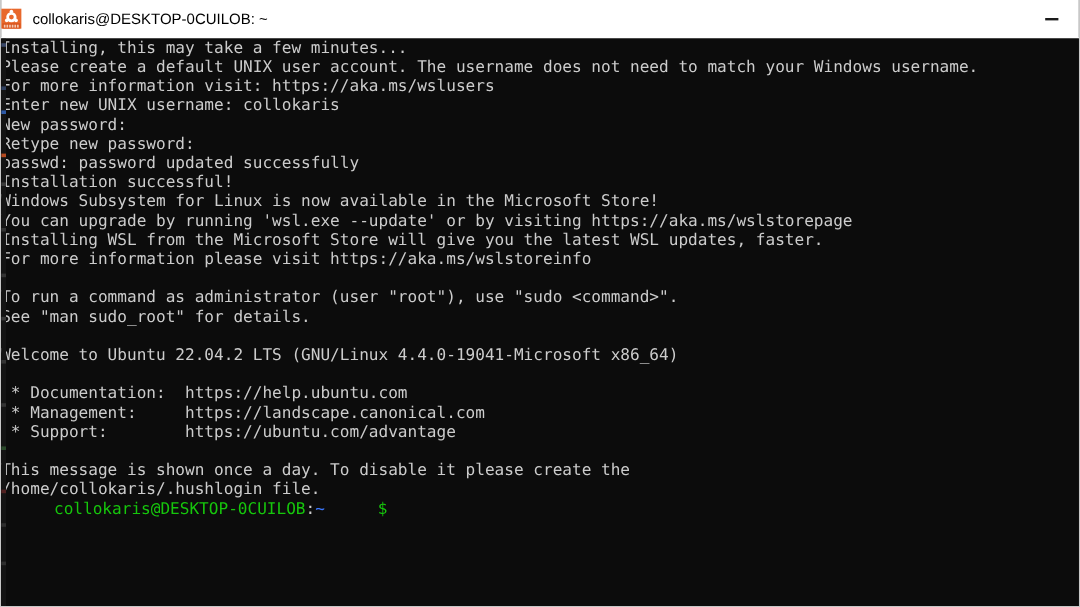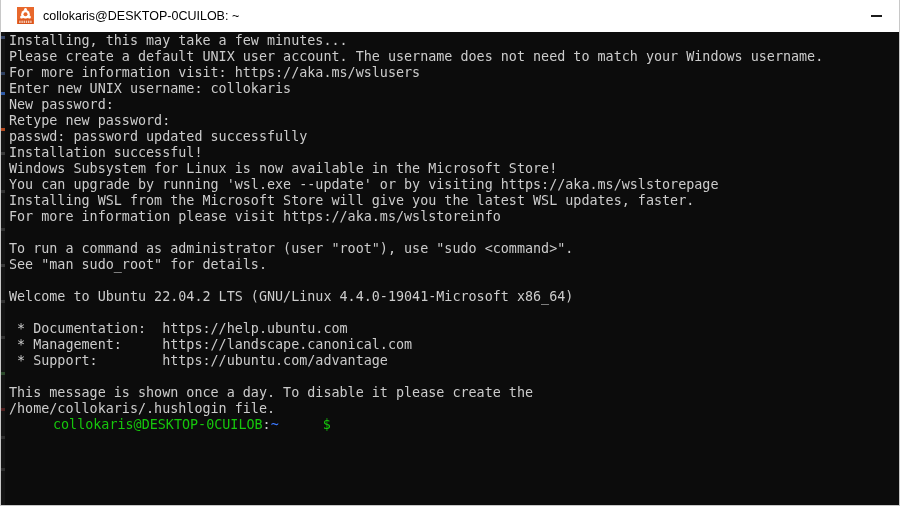--- a/index.html
+++ b/index.html
@@ -34,21 +34,21 @@
     height: 31px;
     background: #ffffff;
     display: flex;
     align-items: center;
     border-bottom: 1px solid #ffffff;
     user-select: none;
   }
   #titlebar-left {
     display: flex;
     align-items: center;
-    padding-left: 16px;
+    padding-left: 0;
     min-width: 0;
   }
   .app-icon {
     width: 17px;
     height: 17px;
     flex: 0 0 auto;
     position: relative;
     margin-right: 9px;
   }
   .app-icon svg { display: block; }
@@ -109,21 +109,21 @@
     width: 4px;
     height: 3px;
   }
 
   #terminal {
     position: absolute;
     left: 0;
     top: 0;
     right: 0;
     bottom: 0;
-    padding: 1px 0 0 8px;
+    padding: 1px 0 0 0;
     box-sizing: border-box;
     font-family: "DejaVu Sans Mono", "Liberation Mono", monospace;
     font-size: 13.4px;
     line-height: 16px;
     color: #cccccc;
     white-space: pre;
     letter-spacing: 0px;
     overflow: hidden;
   }
   .line {

